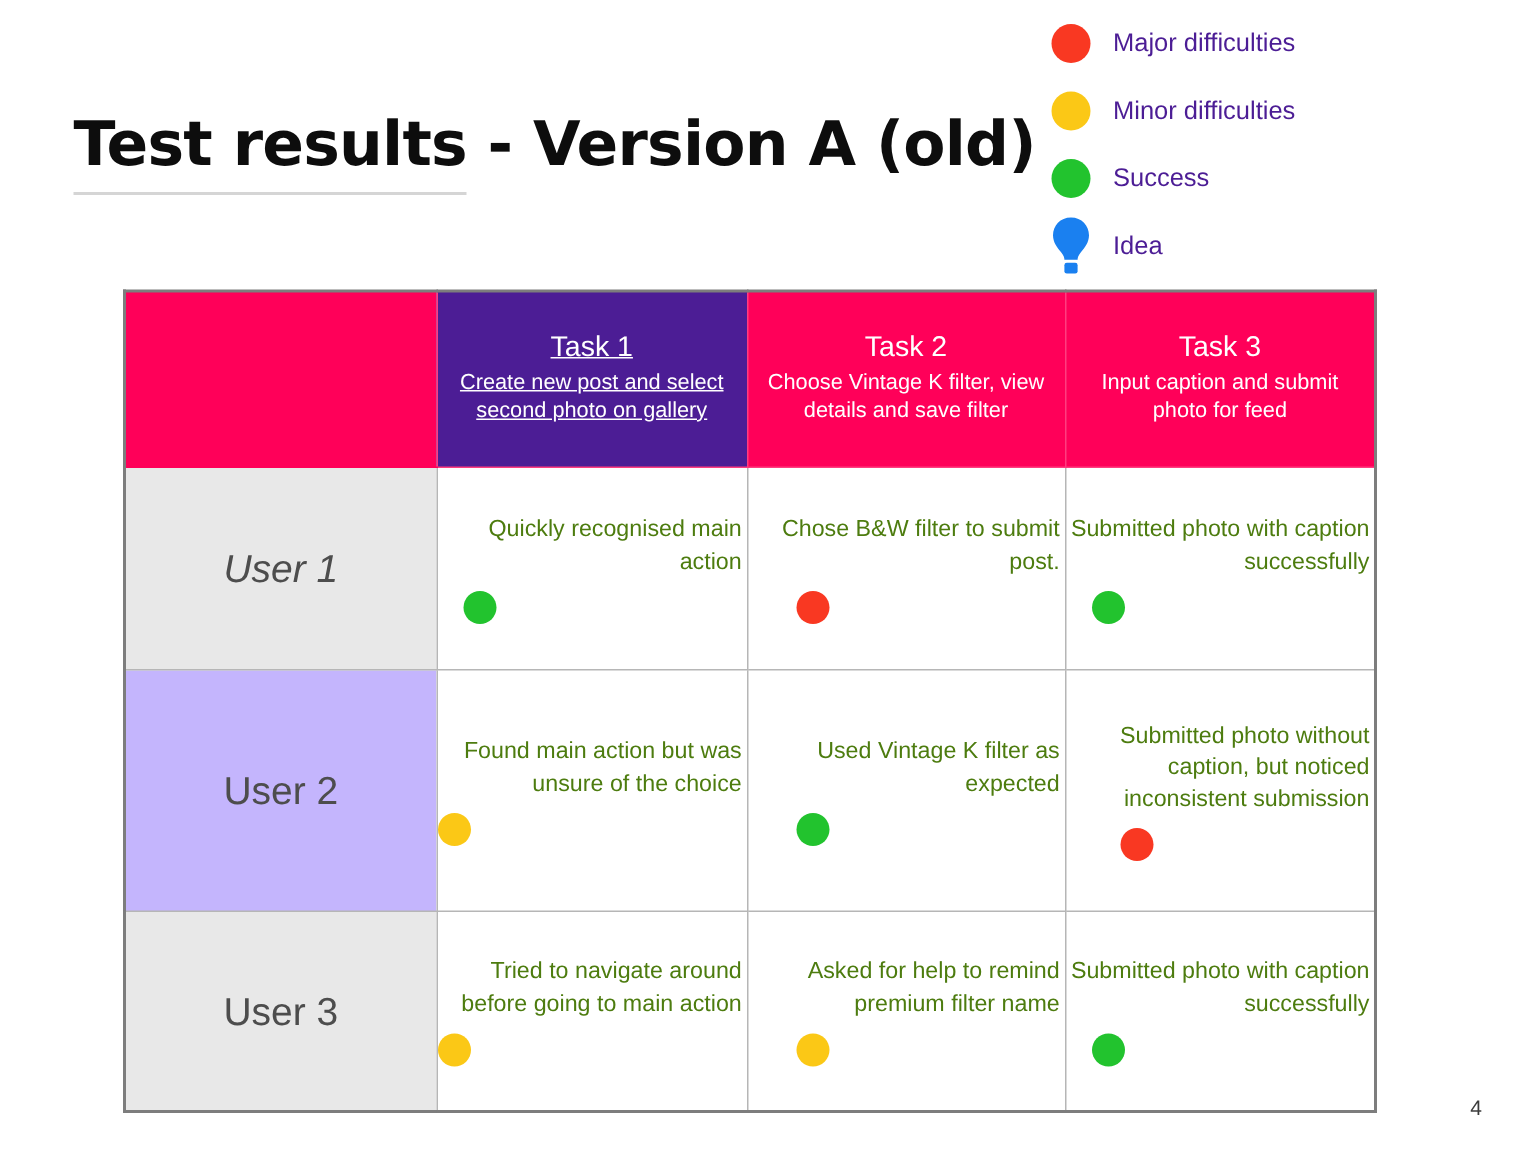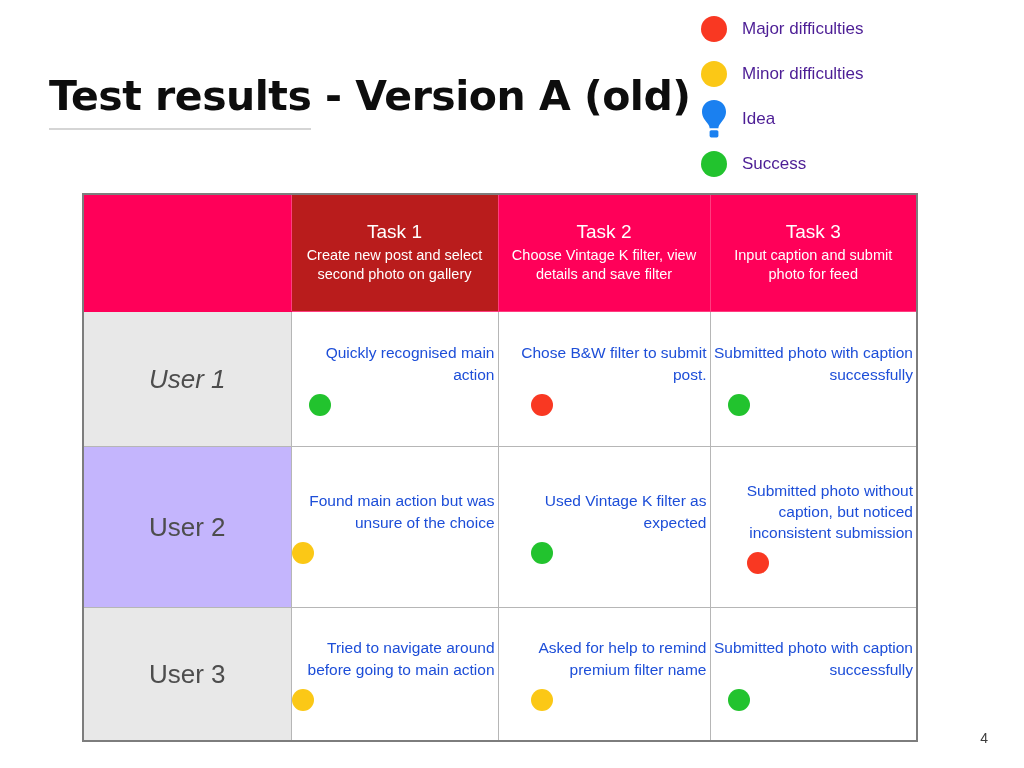--- a/index.html
+++ b/index.html
@@ -153,21 +153,21 @@
   .cell-inner {
     display: flex;
     flex-direction: column;
     height: 100%;
     justify-content: center;
   }
   .cell-text {
     text-align: right;
     font-size: 15.5px;
     line-height: 1.36;
-    color: #1d4ed8;
+    color: #4d7c0f;
     padding-right: 3px;
   }
   .cell-dot {
     margin-top: 9px;
   }
   .status-dot {
     width: 22px;
     height: 22px;
     border-radius: 50%;
     display: block;
@@ -202,58 +202,58 @@
         <span class="dot legend-dot" id="lg-dot-0" style="background: rgb(249, 56, 34);"></span>
       </span>
       <span class="legend-label">Major difficulties</span>
     </div>
 
     <div class="legend-row">
       <span class="legend-marker">
         <span class="dot legend-dot" id="lg-dot-1" style="background: rgb(251, 200, 22);"></span>
       </span>
       <span class="legend-label">Minor difficulties</span>
+    </div>
+
+    <div class="legend-row">
+      <span class="legend-marker">
+        <span class="dot legend-dot" id="lg-dot-2" style="background: rgb(34, 195, 46);"></span>
+      </span>
+      <span class="legend-label">Success</span>
     </div>
 
     <div class="legend-row">
       <span class="legend-marker">
         <span class="bulb-wrap">
           <svg width="26" height="40" viewBox="0 0 26 40" aria-hidden="true">
             <path id="bulb-glass" d="M13 1 C5.8 1 1 6.4 1 12.8 C1 17.6 3.9 21.2 6.4 24.2
                      C7.8 25.9 8.6 27.3 8.6 29.2 L17.4 29.2 C17.4 27.3 18.2 25.9 19.6 24.2
                      C22.1 21.2 25 17.6 25 12.8 C25 6.4 20.2 1 13 1 Z" fill="#1A80F0"></path>
             <rect id="bulb-base" x="8.6" y="31.2" width="8.8" height="7.2" rx="1.6" fill="#1A80F0"></rect>
           </svg>
         </span>
       </span>
       <span class="legend-label">Idea</span>
     </div>
 
-    <div class="legend-row">
-      <span class="legend-marker">
-        <span class="dot legend-dot" id="lg-dot-2" style="background: rgb(34, 195, 46);"></span>
-      </span>
-      <span class="legend-label">Success</span>
-    </div>
-
   </div>
 
   <table class="results-table">
     <colgroup>
       <col class="col-user">
         <col class="col-task1">
         <col class="col-task2">
         <col class="col-task3">
     </colgroup>
 
     <thead>
       <tr class="hdr-row">
         <th class="hdr-blank" style="background: rgb(255, 0, 89);"></th>
 
-        <th style="background: #b91c1c;">
+        <th style="background: #4c1d95; text-decoration: underline;">
           <div class="hdr-title">Task 1</div>
           <div class="hdr-sub">Create new post and select second photo on gallery</div>
         </th>
 
         <th style="background: rgb(255, 0, 89);">
           <div class="hdr-title">Task 2</div>
           <div class="hdr-sub">Choose Vintage K filter, view details and save filter</div>
         </th>
 
         <th style="background: rgb(255, 0, 89);">

